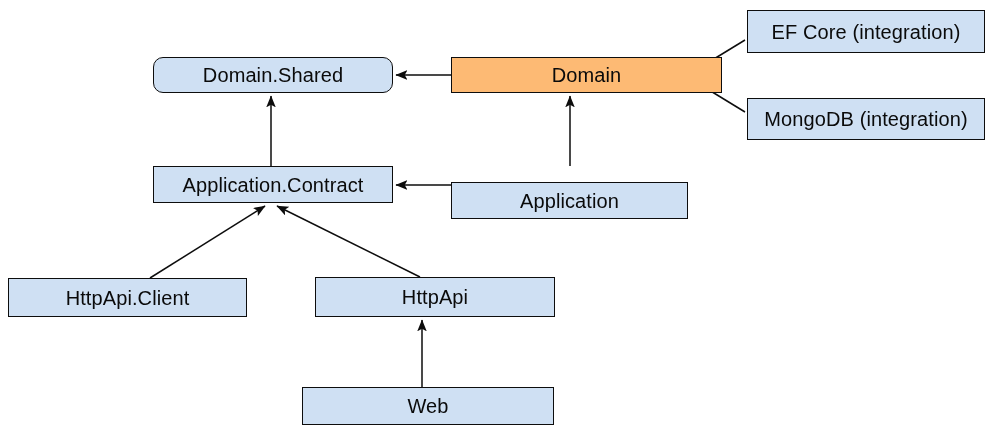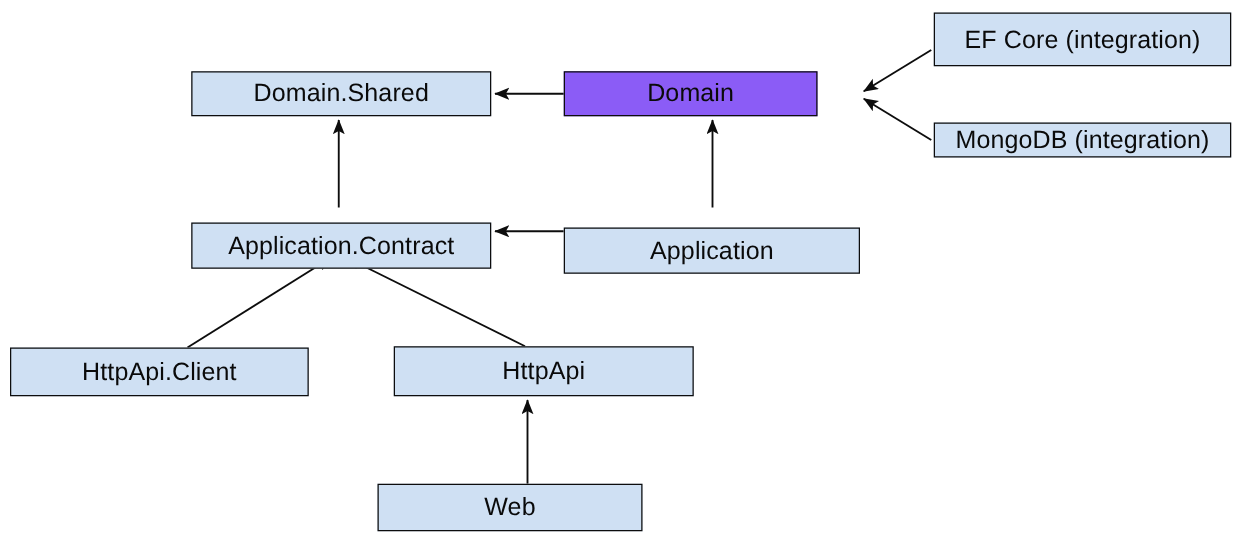--- a/index.html
+++ b/index.html
@@ -65,39 +65,39 @@
         <line x1="150" y1="278" x2="265" y2="206" stroke="#0d0d0d" stroke-width="1.5" marker-end="url(#arrowhead)"></line>
         <line x1="420" y1="277" x2="277" y2="206" stroke="#0d0d0d" stroke-width="1.5" marker-end="url(#arrowhead)"></line>
         <line x1="422" y1="387" x2="422" y2="320" stroke="#0d0d0d" stroke-width="1.5" marker-end="url(#arrowhead)"></line>
       </g>
   </svg>
 
   <div id="nodes-group">
       <div class="node" style="left: 747px; top: 10px; width: 238px; height: 43px; background: rgb(207, 224, 243); border-color: rgb(13, 13, 13);">
         <span class="node-label">EF Core (integration)</span>
       </div>
-      <div class="node" style="left: 747px; top: 98px; width: 238px; height: 28px; background: rgb(207, 224, 243); border-color: rgb(13, 13, 13); align-items: center;">
+      <div class="node" style="left: 747px; top: 98px; width: 238px; height: 42px; background: rgb(207, 224, 243); border-color: rgb(13, 13, 13); align-items: center;">
         <span class="node-label">MongoDB (integration)</span>
       </div>
-      <div class="node" style="left: 451px; top: 57px; width: 203px; height: 36px; background: #8b5cf6; border-color: rgb(13, 13, 13);">
+      <div class="node" style="left: 451px; top: 57px; width: 271px; height: 36px; background: #fdba74; border-color: rgb(13, 13, 13);">
         <span class="node-label">Domain</span>
       </div>
-      <div class="node" style="left: 153px; top: 57px; width: 240px; height: 36px; background: rgb(207, 224, 243); border-color: rgb(13, 13, 13);">
+      <div class="node" style="left: 153px; top: 57px; width: 240px; height: 36px; background: rgb(207, 224, 243); border-color: rgb(13, 13, 13); border-radius: 10px;">
         <span class="node-label">Domain.Shared</span>
       </div>
       <div class="node" style="left: 451px; top: 182px; width: 237px; height: 37px; background: rgb(207, 224, 243); border-color: rgb(13, 13, 13);">
         <span class="node-label">Application</span>
       </div>
-      <div class="node" style="left: 153px; top: 178px; width: 240px; height: 37px; background: rgb(207, 224, 243); border-color: rgb(13, 13, 13);">
+      <div class="node" style="left: 153px; top: 166px; width: 240px; height: 37px; background: rgb(207, 224, 243); border-color: rgb(13, 13, 13);">
         <span class="node-label">Application.Contract</span>
       </div>
       <div class="node" style="left: 8px; top: 278px; width: 239px; height: 39px; background: rgb(207, 224, 243); border-color: rgb(13, 13, 13);">
         <span class="node-label">HttpApi.Client</span>
       </div>
       <div class="node" style="left: 315px; top: 277px; width: 240px; height: 40px; background: rgb(207, 224, 243); border-color: rgb(13, 13, 13);">
         <span class="node-label">HttpApi</span>
       </div>
-      <div class="node" style="left: 302px; top: 387px; width: 212px; height: 38px; background: rgb(207, 224, 243); border-color: rgb(13, 13, 13);">
+      <div class="node" style="left: 302px; top: 387px; width: 252px; height: 38px; background: rgb(207, 224, 243); border-color: rgb(13, 13, 13);">
         <span class="node-label">Web</span>
       </div>
     </div>
 
 </div>
 
 </body></html>

